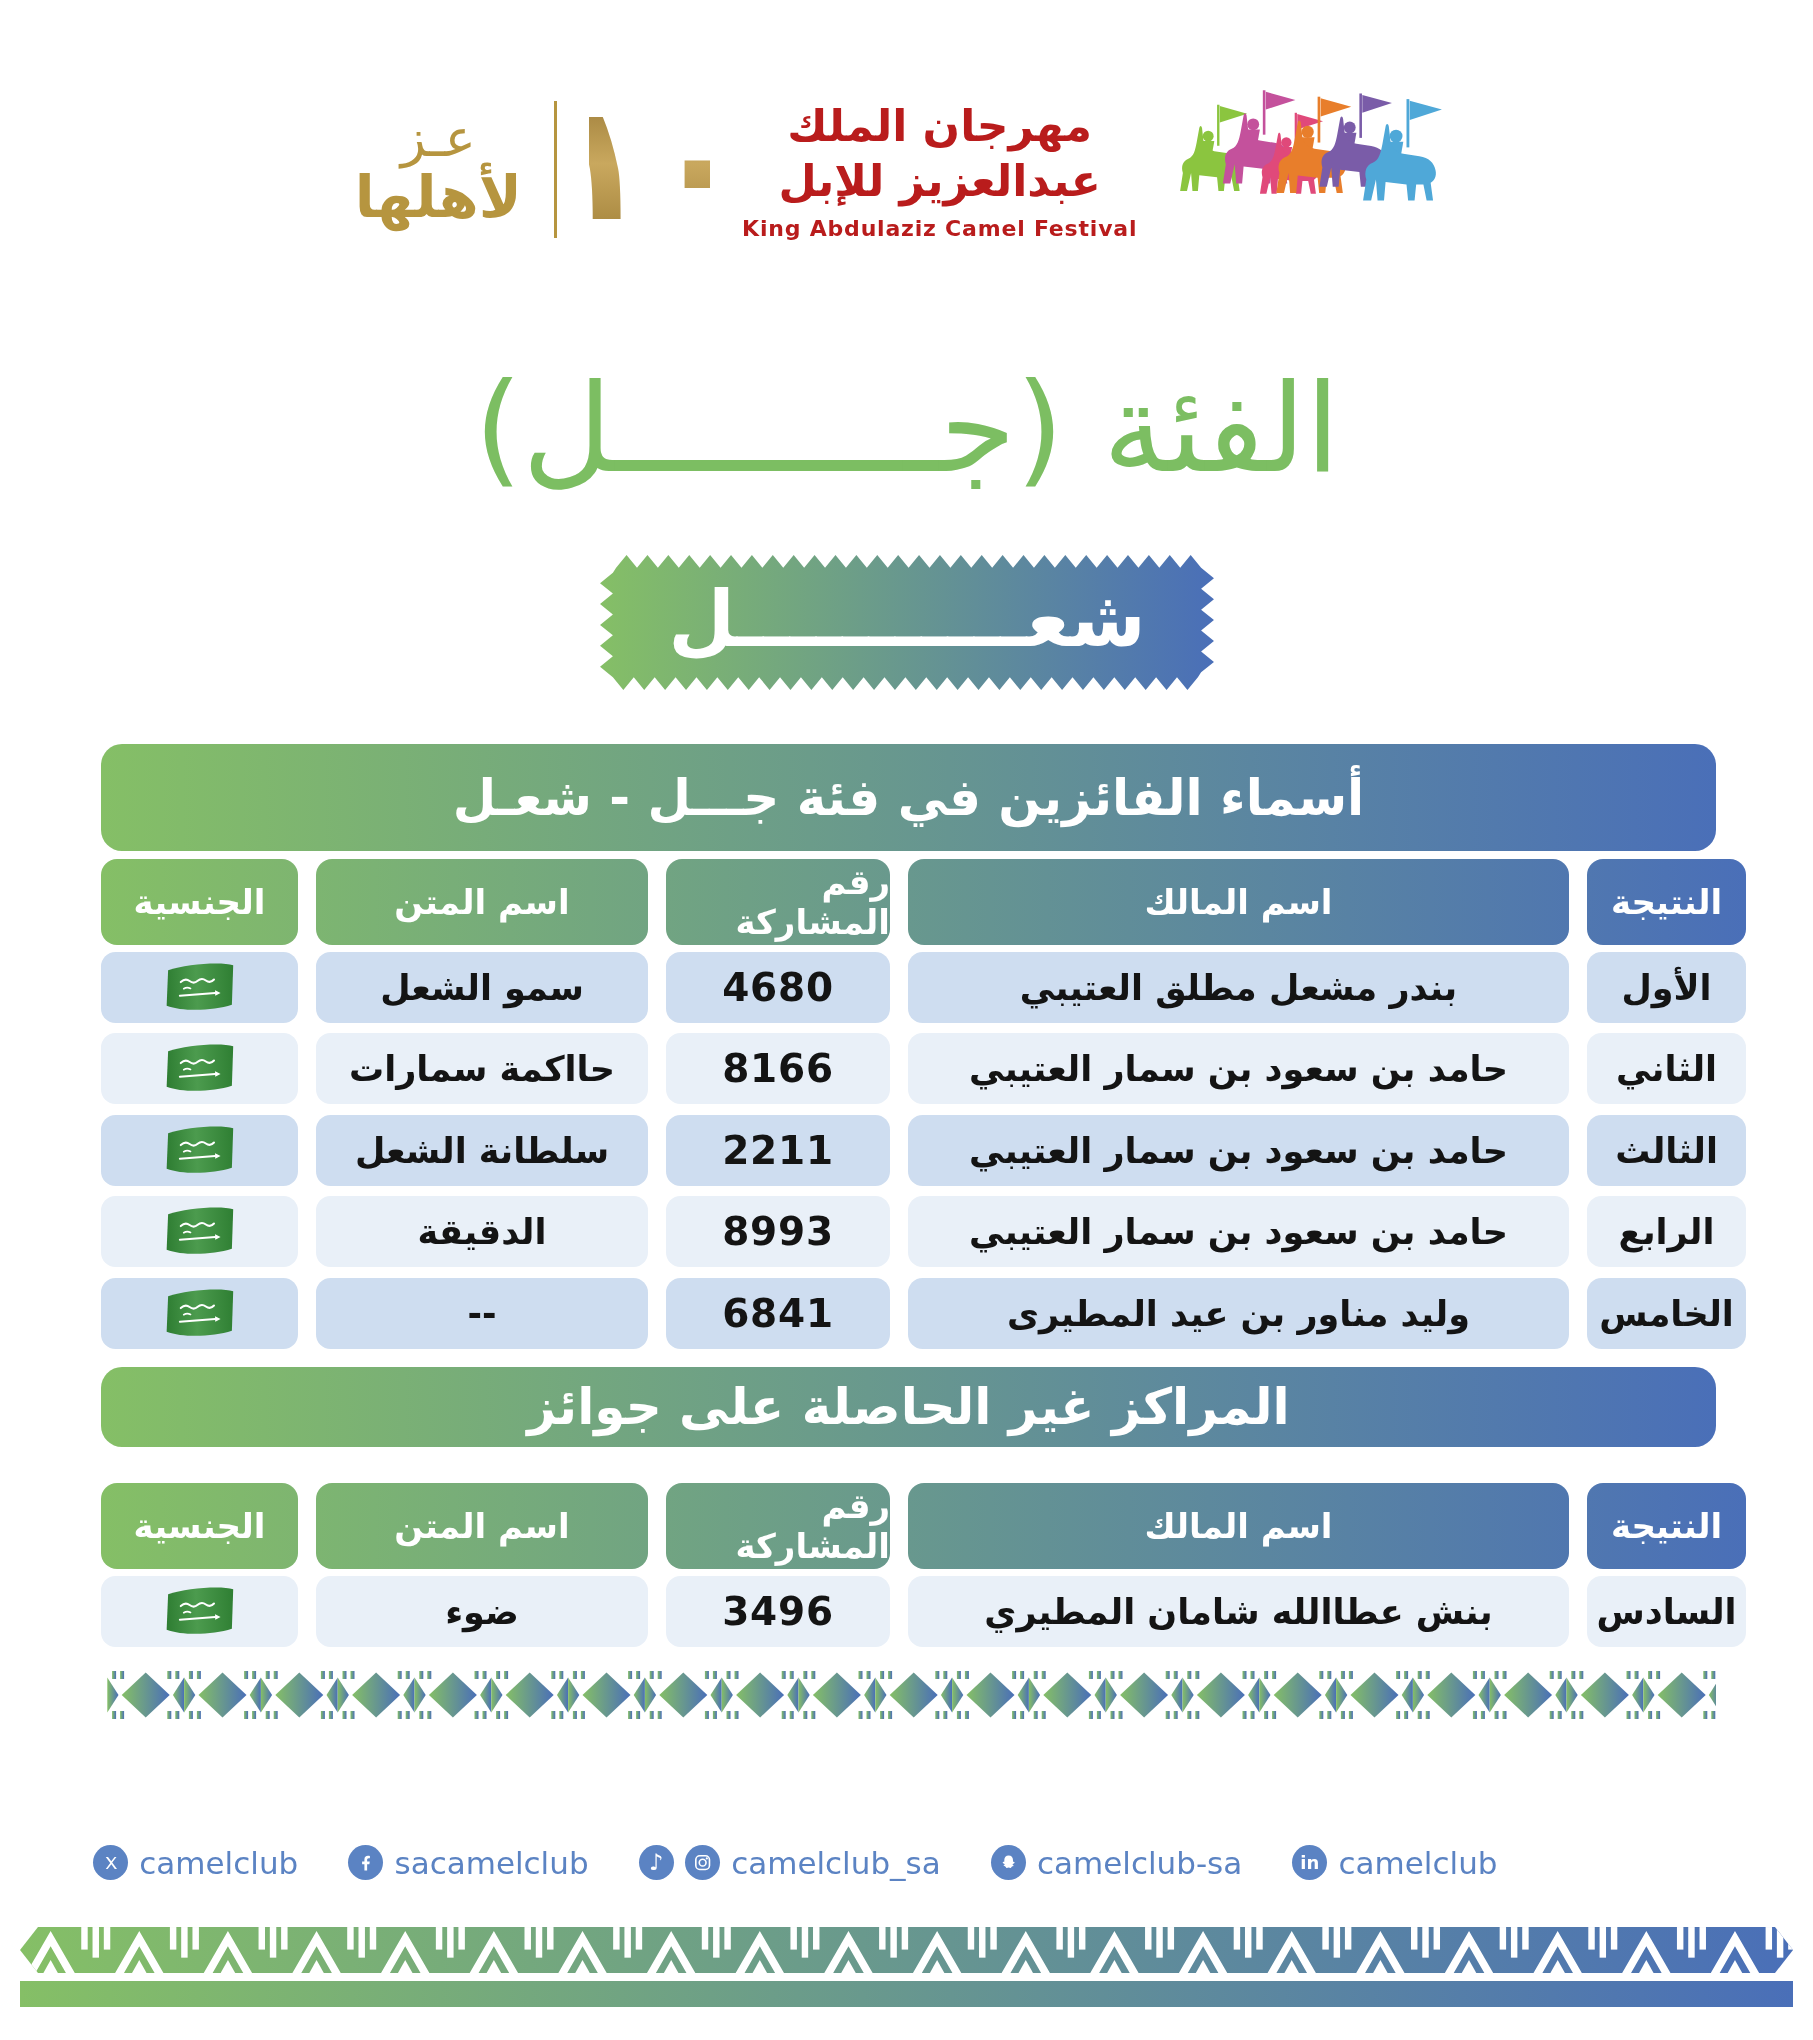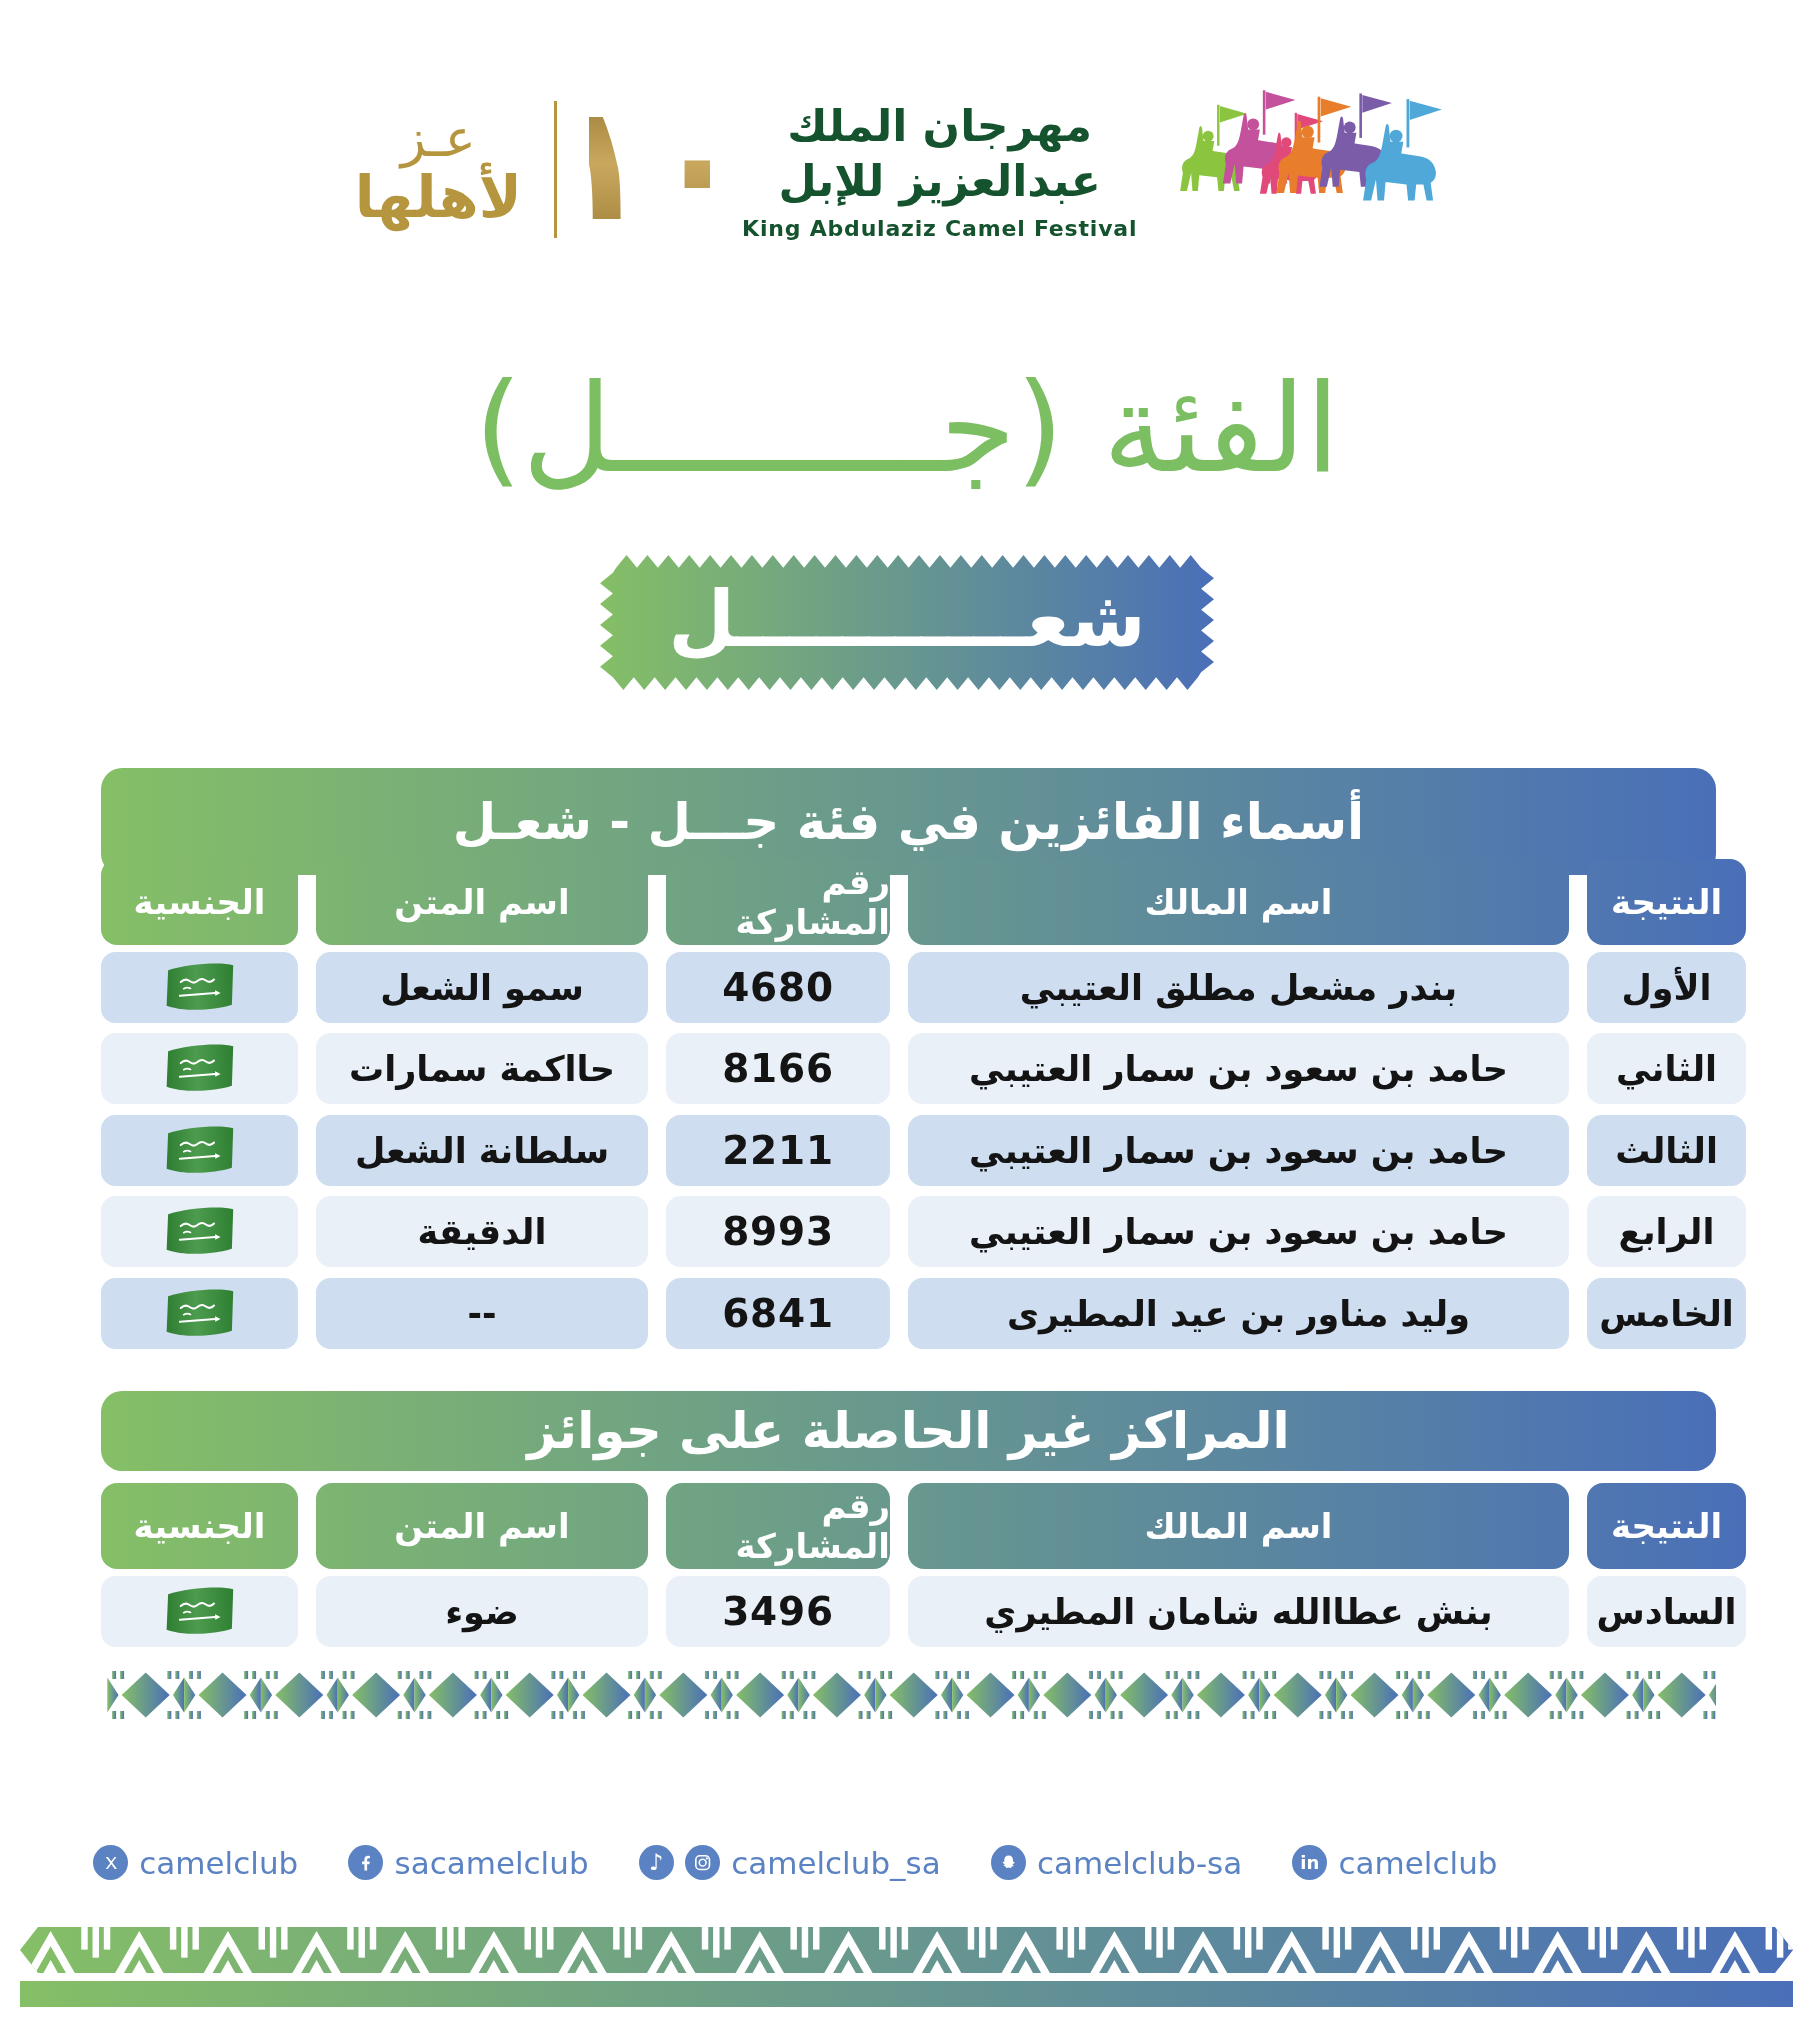--- a/index.html
+++ b/index.html
@@ -7,42 +7,42 @@
   .page { position:relative; width:1814px; height:2040px; background:#ffffff; overflow:hidden; }
 
   
   .brandbar { position:absolute; top:64px; left:0; right:0; height:210px;
               display:flex; align-items:center; justify-content:center; gap:32px; }
   .slogan { text-align:center; color:#B6953F; line-height:1.0; }
   .slogan .l1 { font-size:52px; font-weight:normal; letter-spacing:4.8px; }
   .slogan .l2 { font-size:58px; font-weight:bold; margin-top:4.8px; }
   .brand-divider { width:3.2px; height:137px; background:#B6953F; }
   .edition svg { display:block; }
-  .festival { text-align:center; color:#14532d; }
+  .festival { text-align:center; color:#b91c1c; }
   .festival .ar { font-size:44px; font-weight:bold; line-height:1.25; }
   .festival .en { font-size:22px; font-weight:bold; margin-top:8px; letter-spacing:0.8px; }
   .camels svg { display:block; }
 
   
   .category-title { position:absolute; top:355px; left:0; right:0;
                     text-align:center; font-size:123px; font-weight:normal;
                     color:#7CBE62; line-height:1.2; }
 
   
   .badge-wrap { position:absolute; top:555px; left:599px; width:616px; height:135px; }
   .badge-wrap svg { position:absolute; inset:0; }
   .badge-label { position:absolute; inset:0; display:flex; align-items:center; justify-content:center;
                  color:#ffffff; font-size:77px; font-weight:bold; padding-bottom:6.4px; }
 
   
   .band { position:absolute; left:101px; width:1615px; }
   .banner { height:107px; border-radius:21px;
             background:linear-gradient(to right,#85BF66,#4A6FB8);
             display:flex; align-items:center; justify-content:center;
-            color:#ffffff; font-size:50px; font-weight:bold;margin-top:24px; }
+            color:#ffffff; font-size:50px; font-weight:bold; }
   .banner.tall { height:80px; }
   .grid-row { display:grid; grid-template-columns:197px 332px 224px 661px 159px; gap:18px; }
   .cell { border-radius:14.5px; display:flex; align-items:center; justify-content:center; }
   .hdr .cell { height:86px; border-radius:16px; color:#ffffff; font-size:34px; font-weight:bold; }
   .hdr .h-nat   { background:linear-gradient(to right,#85BF66,#7EB570); }
   .hdr .h-camel { background:linear-gradient(to right,#7DB571,#71A482); }
   .hdr .h-num   { background:linear-gradient(to right,#71A482,#69998D); }
   .hdr .h-owner { background:linear-gradient(to right,#68988E,#5077AF); }
   .hdr .h-res   { background:linear-gradient(to right,#5077B0,#4A6FB8); }
   .trow .cell { height:71px; color:#141414; font-size:35px; font-weight:bold; }

